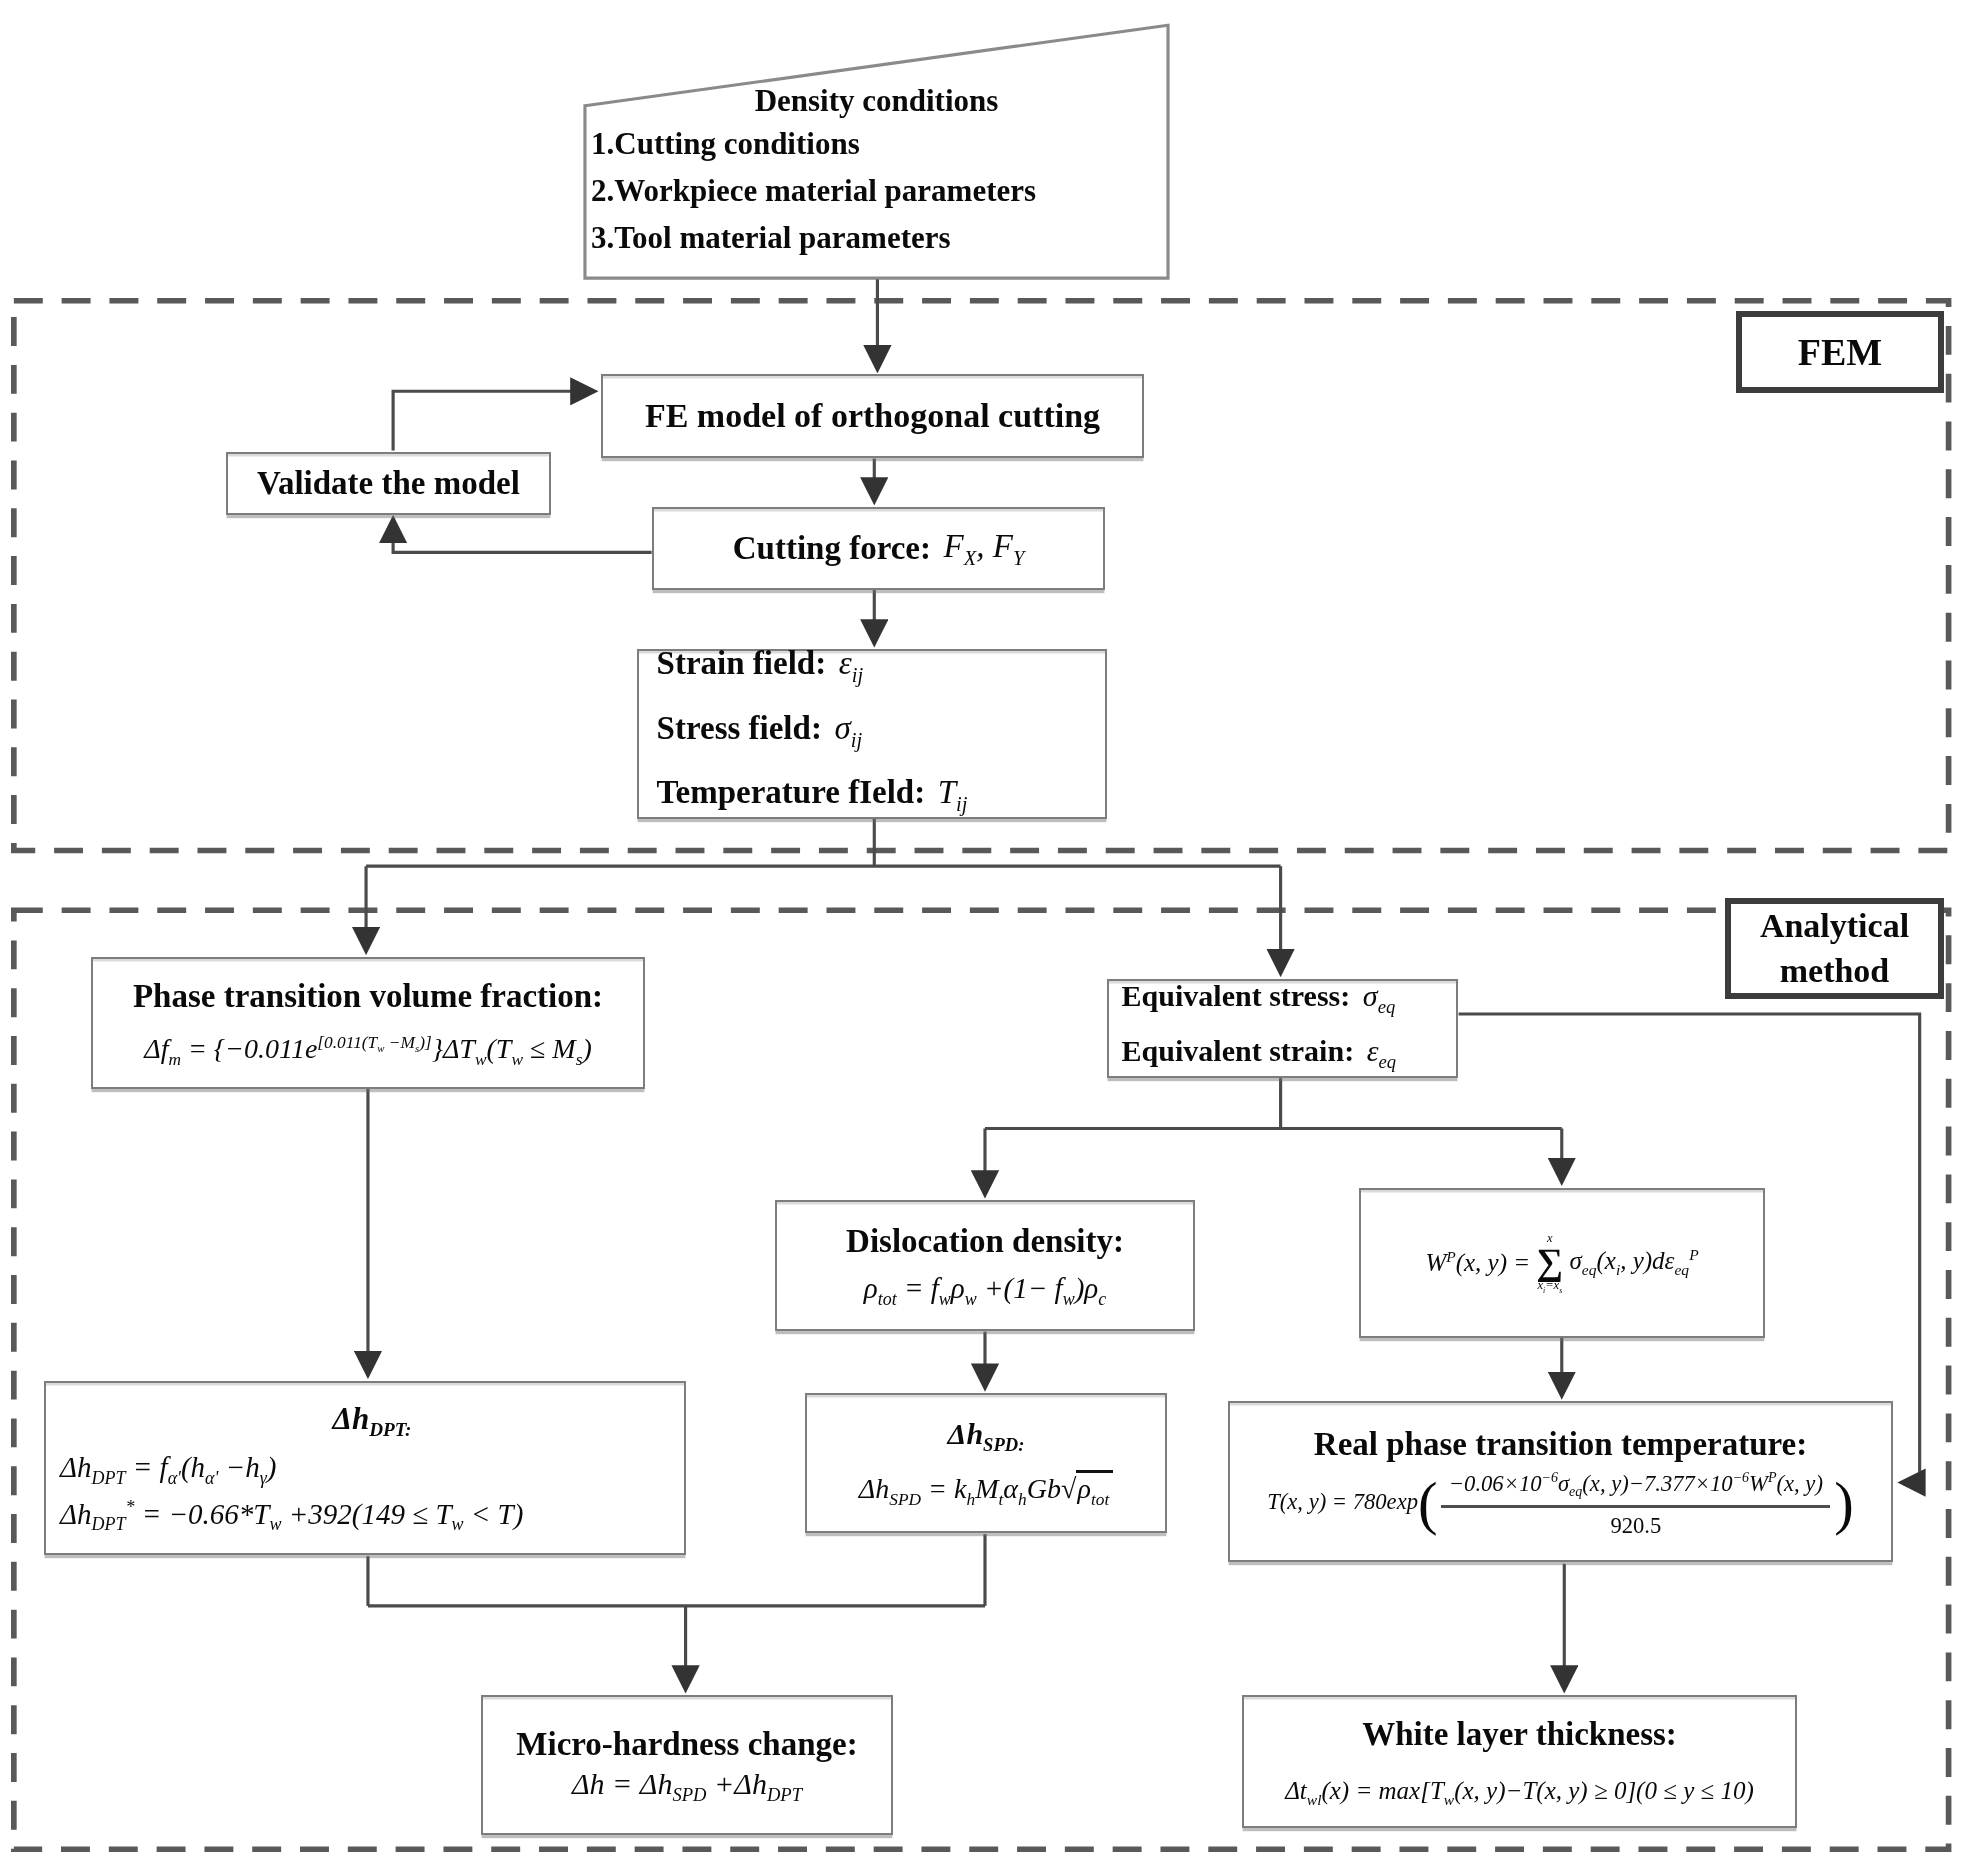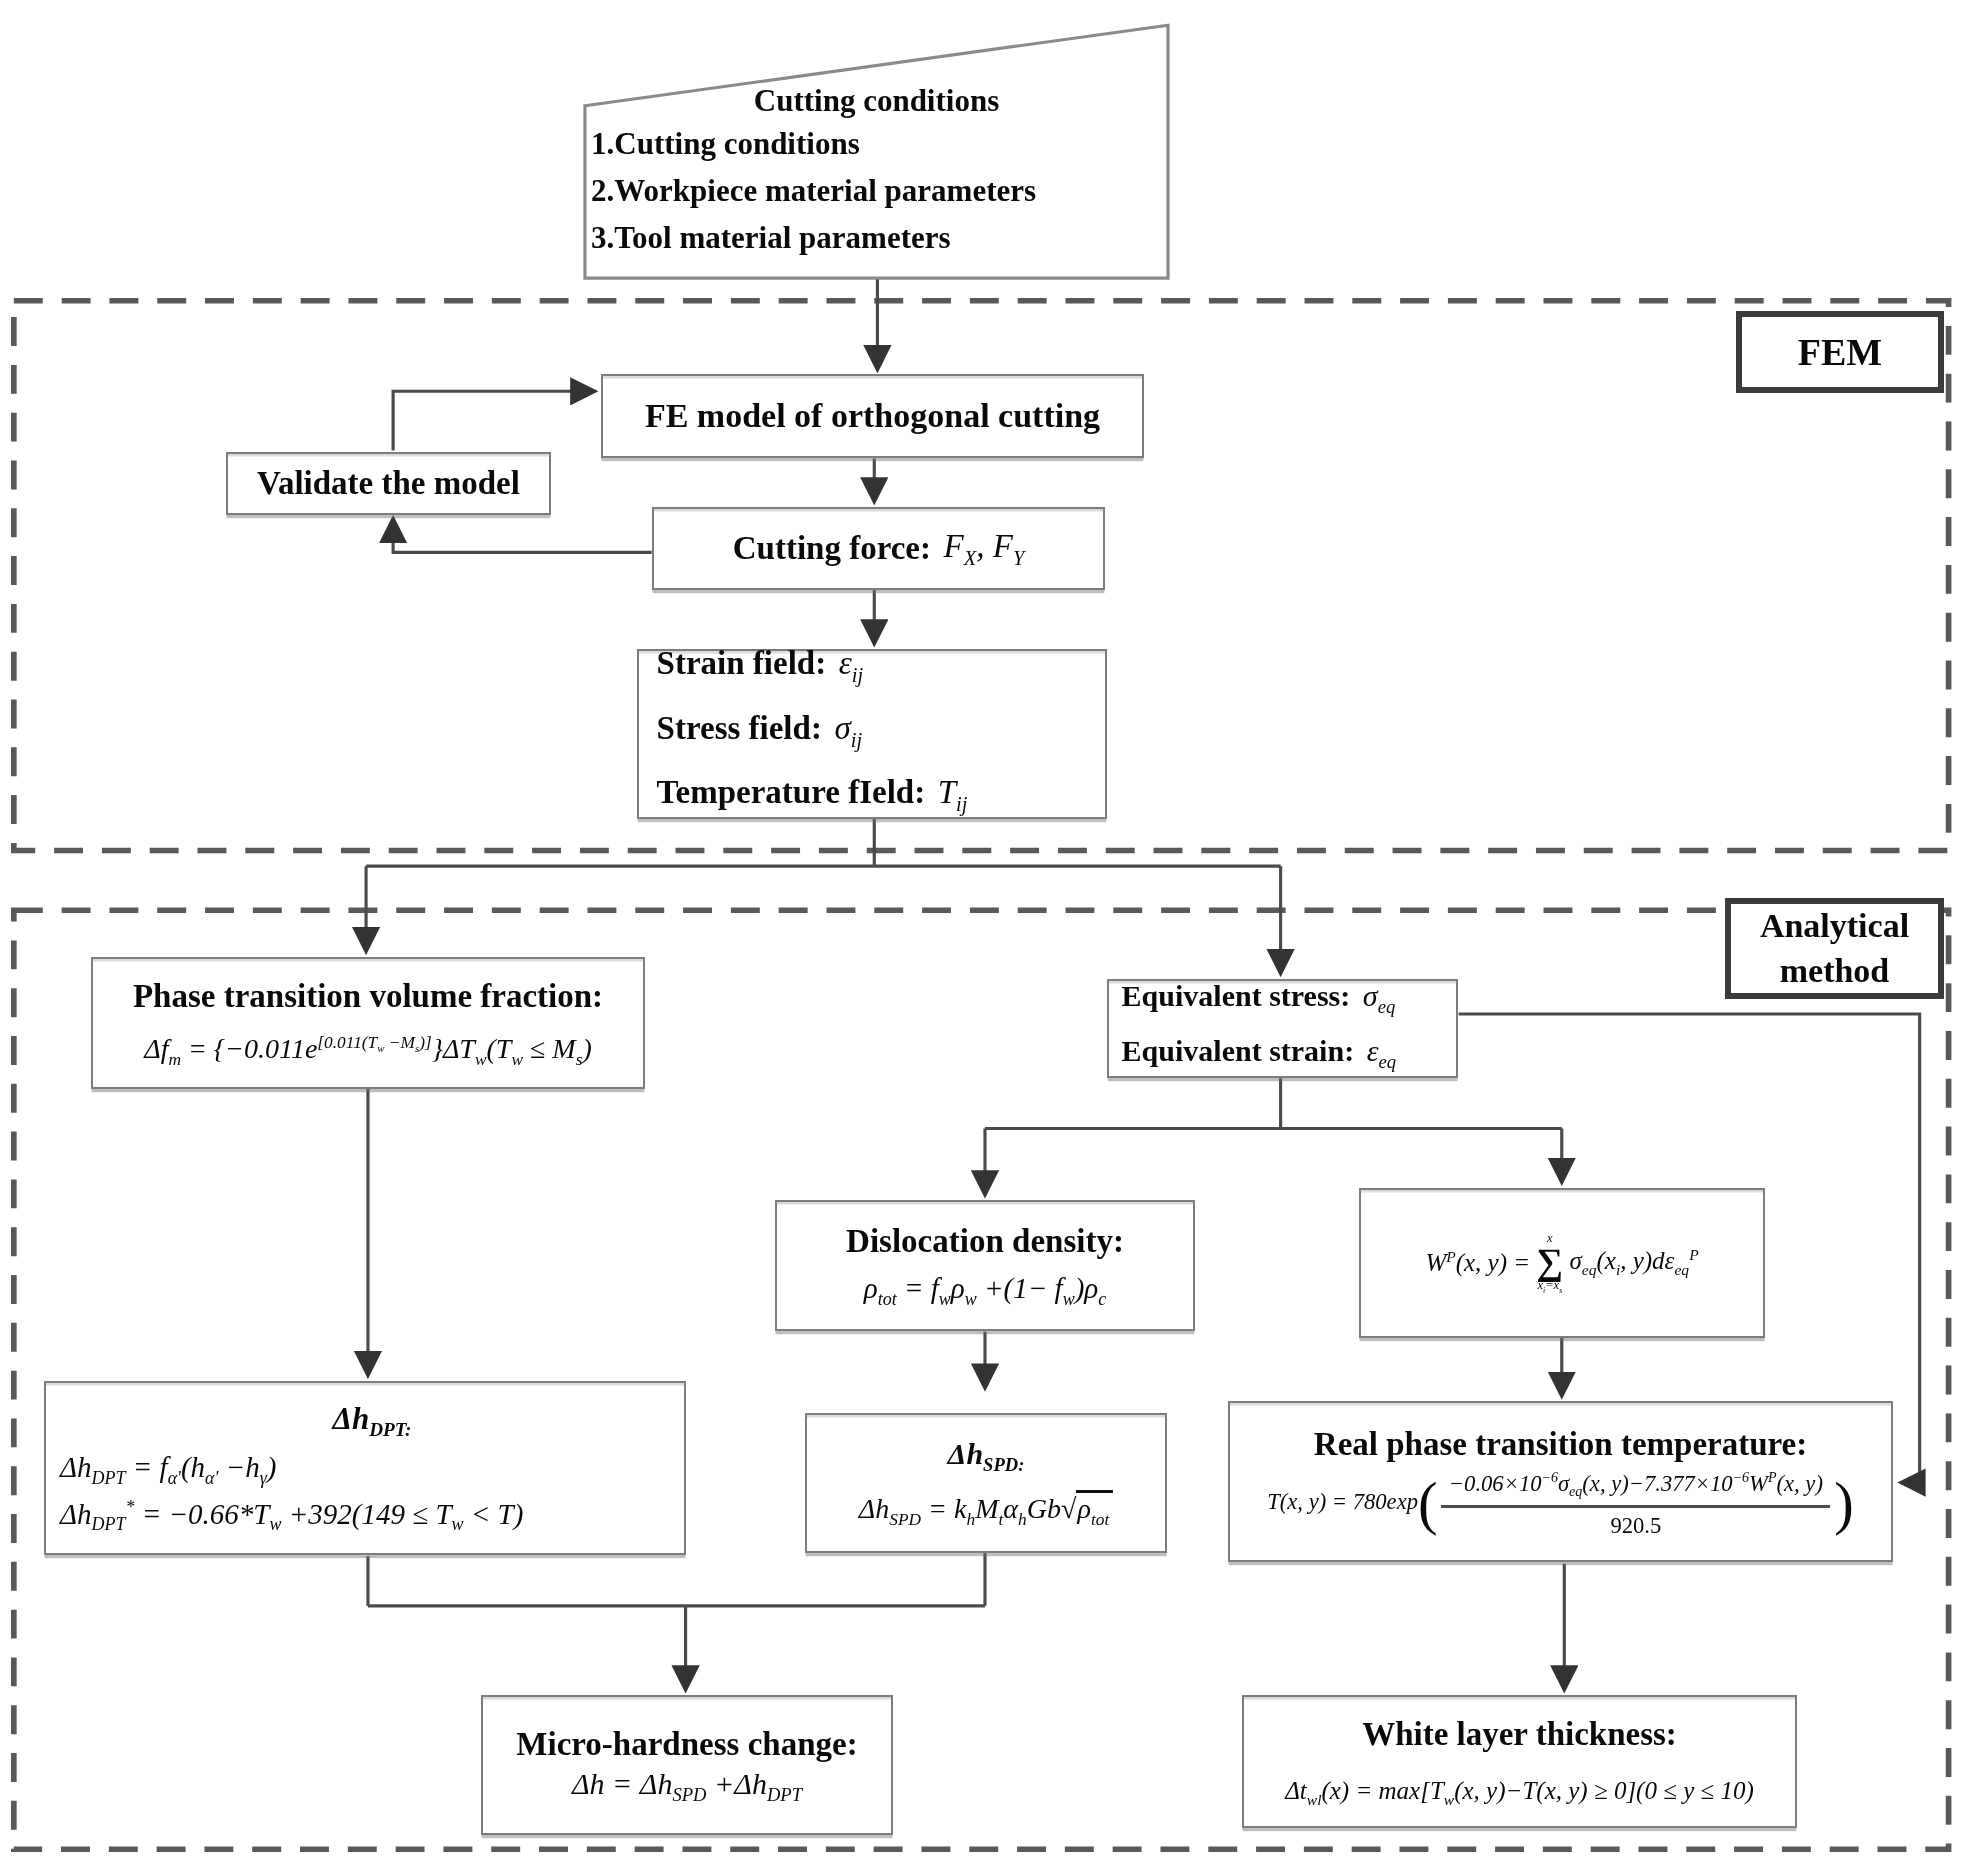--- a/index.html
+++ b/index.html
@@ -74,21 +74,21 @@
       <polyline points="2319,1612 3052,1612 3052,2357 3024,2357" marker-end="url(#ah)"></polyline>
       <polyline points="585,2474 585,2553"></polyline>
       <polyline points="1566,2439 1566,2553"></polyline>
       <polyline points="585,2553 1566,2553"></polyline>
       <polyline points="1090,2553 1090,2685" marker-end="url(#ah)"></polyline>
       <polyline points="2487,2486 2487,2685" marker-end="url(#ah)"></polyline>
     </g>
   </svg>
 
   <div class="startText">
-    <div class="t">Cutting conditions</div>
+    <div class="t">Density conditions</div>
     <div class="itm">1.Cutting conditions</div>
     <div class="itm">2.Workpiece material parameters</div>
     <div class="itm">3.Tool material parameters</div>
   </div>
 
   <div class="frame-label" style="left:1736px;top:311px;width:208px;height:82px;font-size:38px;">
     <span>FEM</span>
   </div>
 
   <div class="frame-label" style="left:1725px;top:898px;width:219px;height:101px;font-size:34px;line-height:1.3;">
@@ -158,21 +158,21 @@
       <span class="math">σ<sub>eq</sub>(x<sub>i</sub>, y)dε<sub>eq</sub><sup>P</sup></span>
     </div>
   </div>
 
   <div class="node" style="left:44px;top:1381px;width:642px;height:174px;padding-left:14px;gap:8.8px;">
     <div class="t math" style="font-size:31px;">Δh<sub>DPT:</sub></div>
     <div class="math" style="font-size:29px;">Δh<sub>DPT</sub> = f<sub>α'</sub>(h<sub>α'</sub> −h<sub>γ</sub>)</div>
     <div class="math" style="font-size:29px;">Δh<sub>DPT</sub><sup>*</sup> = −0.66*T<sub>w</sub> +392(149 ≤ T<sub>w</sub> &lt; T)</div>
   </div>
 
-  <div class="node" style="left:805px;top:1393px;width:362px;height:140px;gap:16px;margin-top:20px;">
+  <div class="node" style="left:805px;top:1393px;width:362px;height:140px;gap:16px;">
     <div class="t math" style="font-size:30px;">Δh<sub>SPD:</sub></div>
     <div class="formula math" style="font-size:28px;">Δh<sub>SPD</sub> = k<sub>h</sub>M<sub>t</sub>α<sub>h</sub>Gb√<span class="ovl">ρ<sub>tot</sub></span></div>
   </div>
 
   <div class="node" style="left:1228px;top:1401px;width:665px;height:161px;gap:5px;">
     <div class="t" style="font-size:33px;">Real phase transition temperature:</div>
     <div class="formula math" style="font-size:22.6px;">T(x, y) = 780exp<span class="bigp">(</span><span class="frac"><span class="fnum">−0.06×10<sup>−6</sup>σ<sub>eq</sub>(x, y)−7.377×10<sup>−6</sup>W<sup>P</sup>(x, y)</span><span class="fden">920.5</span></span><span class="bigp">)</span></div>
   </div>
 
   <div class="node" style="left:481px;top:1695px;width:412px;height:140px;gap:2px;">

